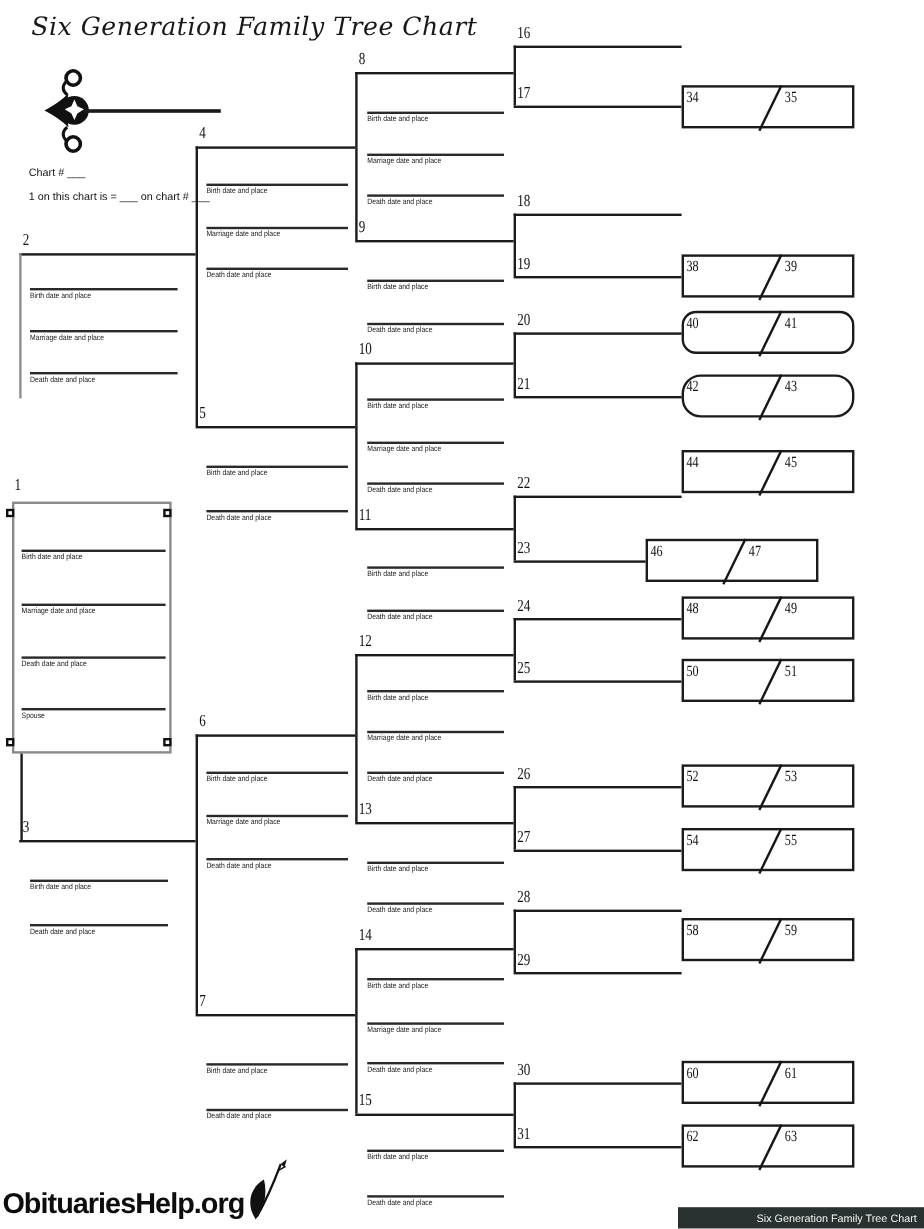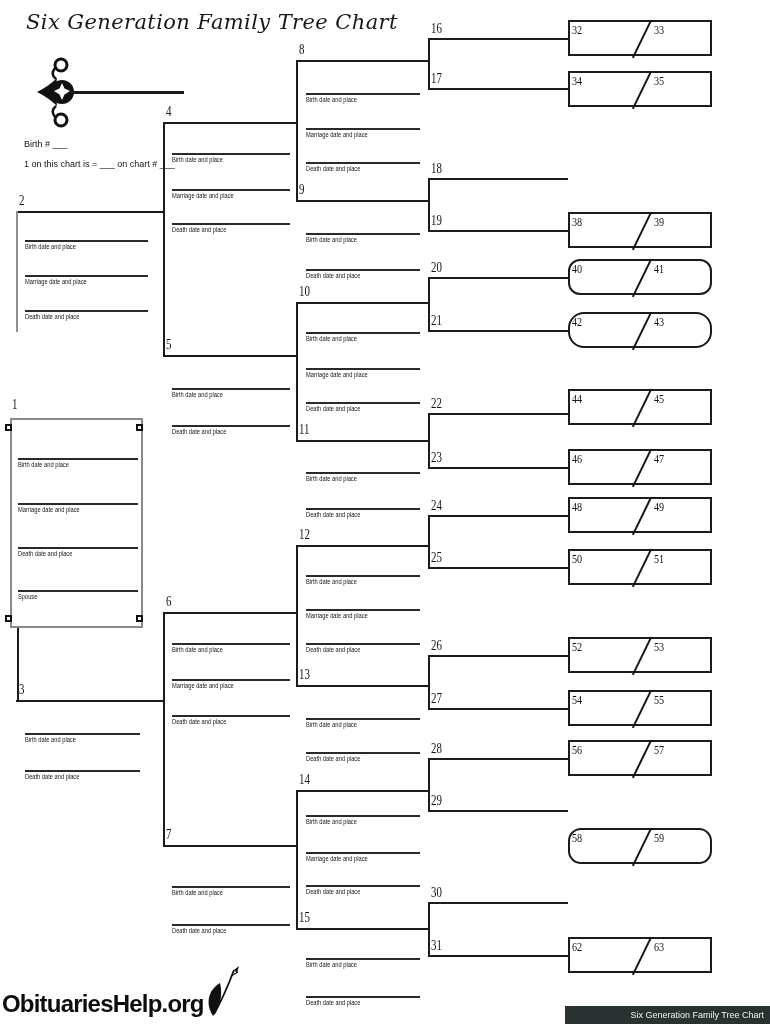--- a/index.html
+++ b/index.html
@@ -44,21 +44,21 @@
     <path d="M19 16 Q14 22 20 27" fill="none" stroke="#111" stroke-width="2.5"></path>
     <circle cx="25" cy="68" r="6" fill="none" stroke="#111" stroke-width="3"></circle>
     <path d="M19 65 Q14 59 20 54" fill="none" stroke="#111" stroke-width="2.5"></path>
     <path d="M1 40 Q13 34 21 26 Q19 38 21 54 Q13 46 1 40 Z" fill="#111"></path>
     <circle cx="26" cy="40" r="12" fill="#111"></circle>
     <polygon points="26,31 28.5,36.5 34,39 28.5,42.5 26,48 23.5,42.5 18,39 23.5,36.5" fill="#fff"></polygon>
   </svg>
   <div class="ornline"></div>
 
   <div class="chartinfo">
-    <div>Birth # ___</div>
+    <div>Chart # ___</div>
     <div>1 on this chart is = ___ on chart # ___</div>
   </div>
 
   <div id="tree" class="abs" style="left:0;top:0;width:770px;height:1024px;">
       <div class="num" style="left: 12px; top: 398px;">1</div>
       <div class="rootbox" style="left: 10px; top: 418px; width: 133px; height: 210px;"></div>
       <div class="corner" style="left: 5px; top: 424px;"></div>
       <div class="corner" style="left: 136px; top: 424px;"></div>
       <div class="corner" style="left: 5px; top: 615px;"></div>
       <div class="corner" style="left: 136px; top: 615px;"></div>
@@ -193,51 +193,46 @@
       <div class="num" style="left: 431px; top: 692px;">27</div>
       <div class="hline" style="left: 428px; top: 708px; width: 140px;"></div>
       <div class="num" style="left: 431px; top: 742px;">28</div>
       <div class="hline" style="left: 428px; top: 758px; width: 140px;"></div>
       <div class="num" style="left: 431px; top: 794px;">29</div>
       <div class="hline" style="left: 428px; top: 810px; width: 140px;"></div>
       <div class="num" style="left: 431px; top: 886px;">30</div>
       <div class="hline" style="left: 428px; top: 902px; width: 140px;"></div>
       <div class="num" style="left: 431px; top: 939px;">31</div>
       <div class="hline" style="left: 428px; top: 955px; width: 140px;"></div>
-      <div class="gbox" style="left: 568px; top: 20px;">
-        <span class="bnum bl">32</span>
-        <div class="diag"></div>
-        <span class="bnum br">33</span>
-      </div>
       <div class="gbox" style="left: 568px; top: 71px;">
         <span class="bnum bl">34</span>
         <div class="diag"></div>
         <span class="bnum br">35</span>
       </div>
       <div class="gbox" style="left: 568px; top: 212px;">
         <span class="bnum bl">38</span>
         <div class="diag"></div>
         <span class="bnum br">39</span>
       </div>
       <div class="gbox" style="left: 568px; top: 259px; border-radius: 12px;">
         <span class="bnum bl">40</span>
         <div class="diag"></div>
         <span class="bnum br">41</span>
       </div>
       <div class="gbox" style="left: 568px; top: 312px; border-radius: 16px;">
         <span class="bnum bl">42</span>
         <div class="diag"></div>
         <span class="bnum br">43</span>
       </div>
-      <div class="gbox" style="left: 568px; top: 389px;">
+      <div class="gbox" style="left: 568px; top: 375px;">
         <span class="bnum bl">44</span>
         <div class="diag"></div>
         <span class="bnum br">45</span>
       </div>
-      <div class="gbox" style="left: 568px; top: 449px;">
+      <div class="gbox" style="left: 538px; top: 449px;">
         <span class="bnum bl">46</span>
         <div class="diag"></div>
         <span class="bnum br">47</span>
       </div>
       <div class="gbox" style="left: 568px; top: 497px;">
         <span class="bnum bl">48</span>
         <div class="diag"></div>
         <span class="bnum br">49</span>
       </div>
       <div class="gbox" style="left: 568px; top: 549px; padding-left: 16px;">
@@ -248,29 +243,29 @@
       <div class="gbox" style="left: 568px; top: 637px;">
         <span class="bnum bl">52</span>
         <div class="diag"></div>
         <span class="bnum br">53</span>
       </div>
       <div class="gbox" style="left: 568px; top: 690px;">
         <span class="bnum bl">54</span>
         <div class="diag"></div>
         <span class="bnum br">55</span>
       </div>
-      <div class="gbox" style="left: 568px; top: 740px;">
-        <span class="bnum bl">56</span>
-        <div class="diag"></div>
-        <span class="bnum br">57</span>
-      </div>
-      <div class="gbox" style="left: 568px; top: 828px; border-radius: 13px;">
+      <div class="gbox" style="left: 568px; top: 765px;">
         <span class="bnum bl">58</span>
         <div class="diag"></div>
         <span class="bnum br">59</span>
+      </div>
+      <div class="gbox" style="left: 568px; top: 884px;">
+        <span class="bnum bl">60</span>
+        <div class="diag"></div>
+        <span class="bnum br">61</span>
       </div>
       <div class="gbox" style="left: 568px; top: 937px;">
         <span class="bnum bl">62</span>
         <div class="diag"></div>
         <span class="bnum br">63</span>
       </div>
       <div class="vline vgray" style="left: 16px; top: 211px; height: 121px;"></div>
       <div class="vline" style="left: 17px; top: 628px; height: 72px;"></div>
       <div class="vline" style="left: 163px; top: 122px; height: 233px;"></div>
       <div class="vline" style="left: 163px; top: 612px; height: 233px;"></div>

